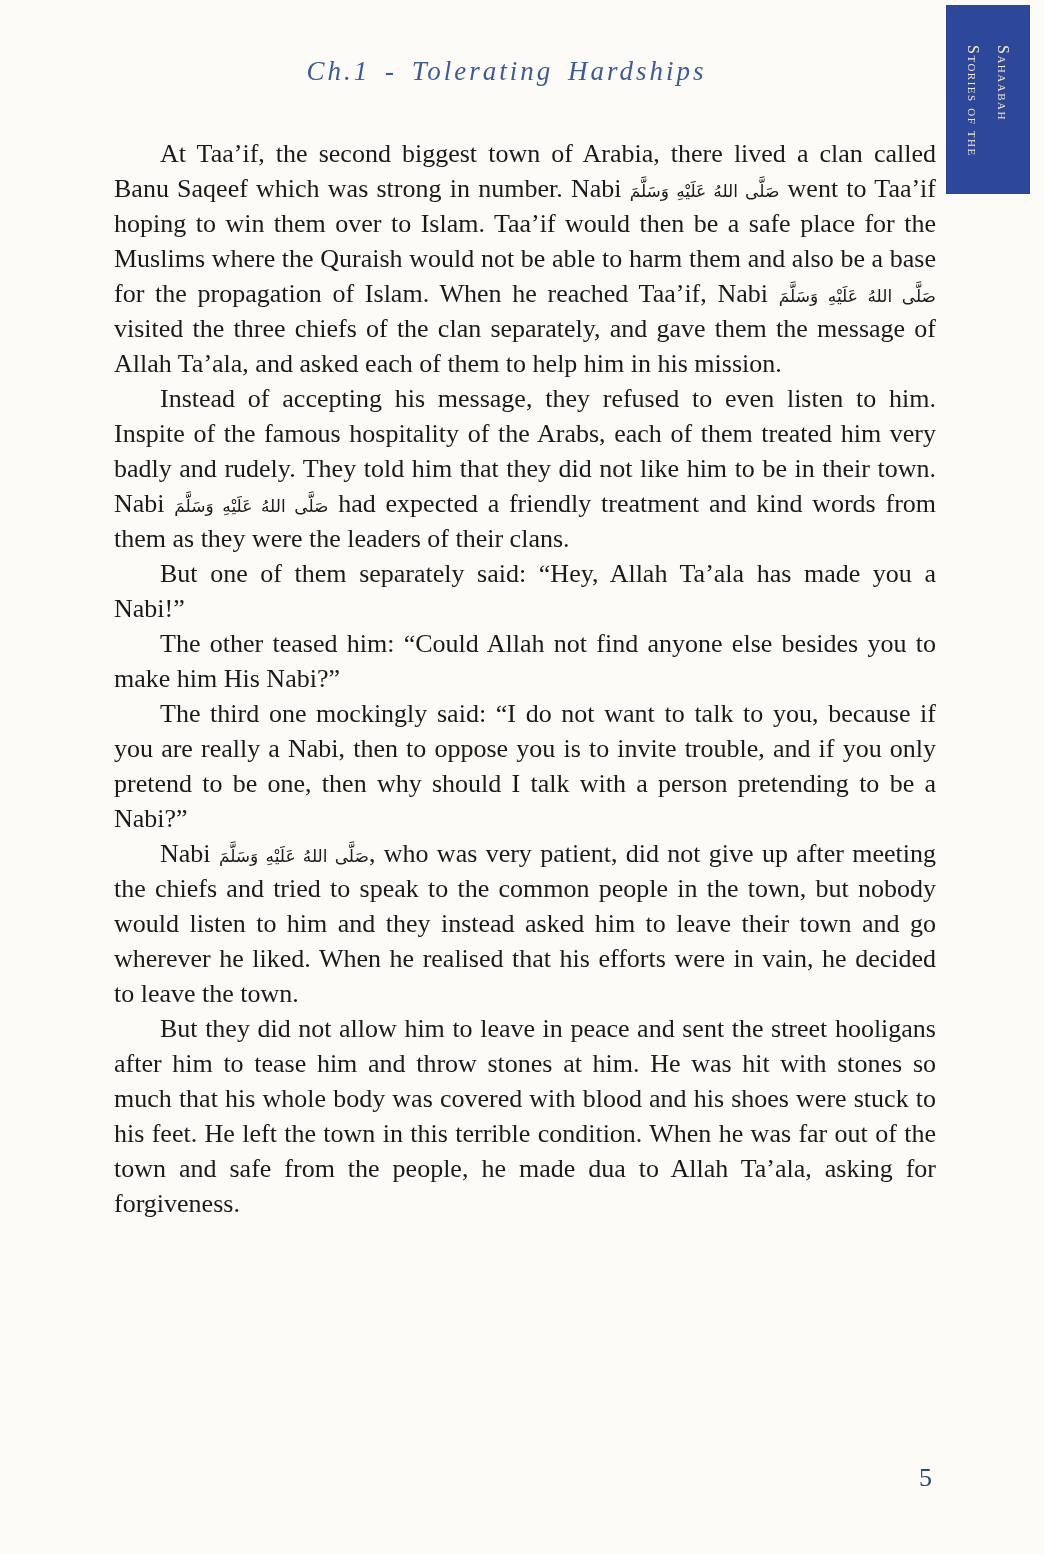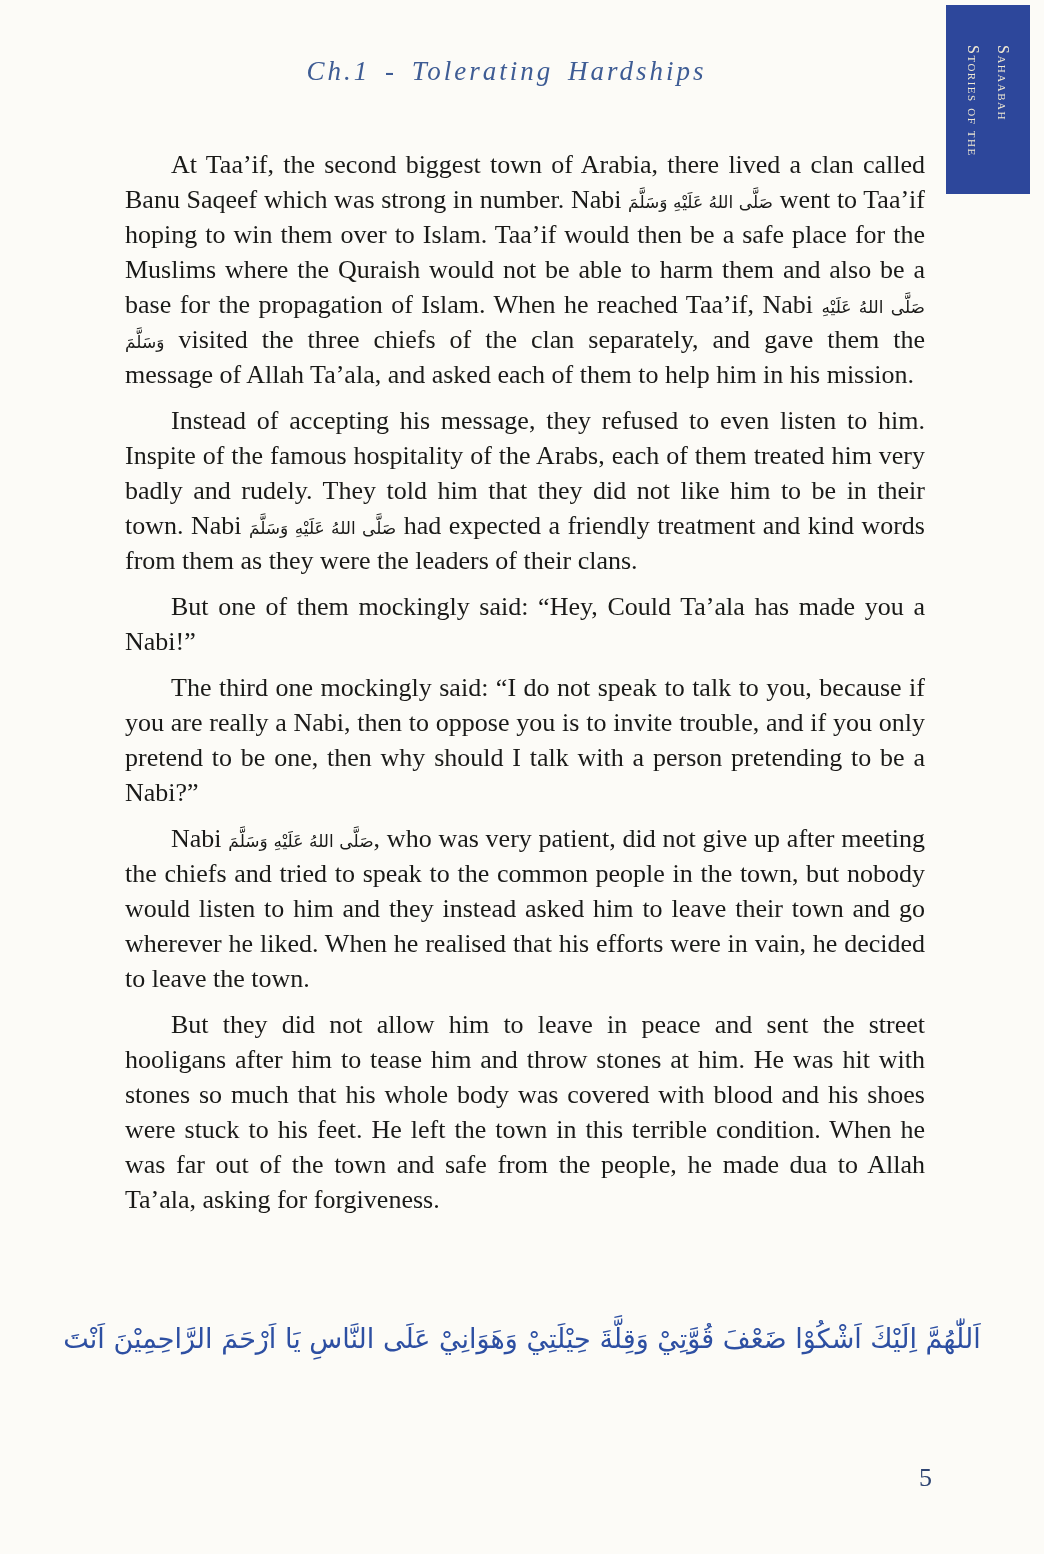--- a/index.html
+++ b/index.html
@@ -70,21 +70,21 @@
     position: absolute;
     top: 136px;
     left: 114px;
     width: 822px;
     font-size: 26px;
     line-height: 35px;
     color: var(--body-ink);
     text-align: justify;
   }
   .body-text p {
-    margin: 11px;
+    margin: 0;
     text-indent: 46px;
   }
   .salawat {
     font-family: "DejaVu Sans", sans-serif;
     font-size: 17px;
     line-height: 1;
     color: var(--body-ink);
     direction: rtl;
     unicode-bidi: isolate;
     vertical-align: baseline;
@@ -128,25 +128,25 @@
     <div class="spine-tab-lines">
       <div>Stories of the</div>
       <div>Sahaabah</div>
     </div>
   </div>
 
   <div class="body-text">
 
   <p>At Taa’if, the second biggest town of Arabia, there lived a clan called Banu Saqeef which was strong in number. Nabi <span class="salawat">صَلَّى اللهُ عَلَيْهِ وَسَلَّمَ</span> went to Taa’if hoping to win them over to Islam. Taa’if would then be a safe place for the Muslims where the Quraish would not be able to harm them and also be a base for the propagation of Islam. When he reached Taa’if, Nabi <span class="salawat">صَلَّى اللهُ عَلَيْهِ وَسَلَّمَ</span> visited the three chiefs of the clan separately, and gave them the message of Allah Ta’ala, and asked each of them to help him in his mission.</p>
       <p>Instead of accepting his message, they refused to even listen to him. Inspite of the famous hospitality of the Arabs, each of them treated him very badly and rudely. They told him that they did not like him to be in their town. Nabi <span class="salawat">صَلَّى اللهُ عَلَيْهِ وَسَلَّمَ</span> had expected a friendly treatment and kind words from them as they were the leaders of their clans.</p>
-      <p>But one of them mockingly said: “Hey, Could Ta’ala has made you a Nabi!”</p>
-      <p>The third one mockingly said: “I do not speak to talk to you, because if you are really a Nabi, then to oppose you is to invite trouble, and if you only pretend to be one, then why should I talk with a person pretending to be a Nabi?”</p>
+      <p>But one of them separately said: “Hey, Allah Ta’ala has made you a Nabi!”</p>
+      <p>The other teased him: “Could Allah not find anyone else besides you to make him His Nabi?”</p>
+      <p>The third one mockingly said: “I do not want to talk to you, because if you are really a Nabi, then to oppose you is to invite trouble, and if you only pretend to be one, then why should I talk with a person pretending to be a Nabi?”</p>
       <p>Nabi <span class="salawat">صَلَّى اللهُ عَلَيْهِ وَسَلَّمَ</span>, who was very patient, did not give up after meeting the chiefs and tried to speak to the common people in the town, but nobody would listen to him and they instead asked him to leave their town and go wherever he liked. When he realised that his efforts were in vain, he decided to leave the town.</p>
       <p>But they did not allow him to leave in peace and sent the street hooligans after him to tease him and throw stones at him. He was hit with stones so much that his whole body was covered with blood and his shoes were stuck to his feet. He left the town in this terrible condition. When he was far out of the town and safe from the people, he made dua to Allah Ta’ala, asking for forgiveness.</p>
     </div>
 
   <div class="dua">
-    <div class="dua-line">اَللّٰهُمَّ اِلَيْكَ اَشْكُوْا ضَعْفَ قُوَّتِيْ وَقِلَّةَ حِيْلَتِيْ وَهَوَانِيْ عَلَى النَّاسِ يَا اَرْحَمَ الرَّاحِمِيْنَ اَنْتَ</div>
   </div>
 
   <div class="page-number">5</div>
 
 </div>
 
 </body></html>

